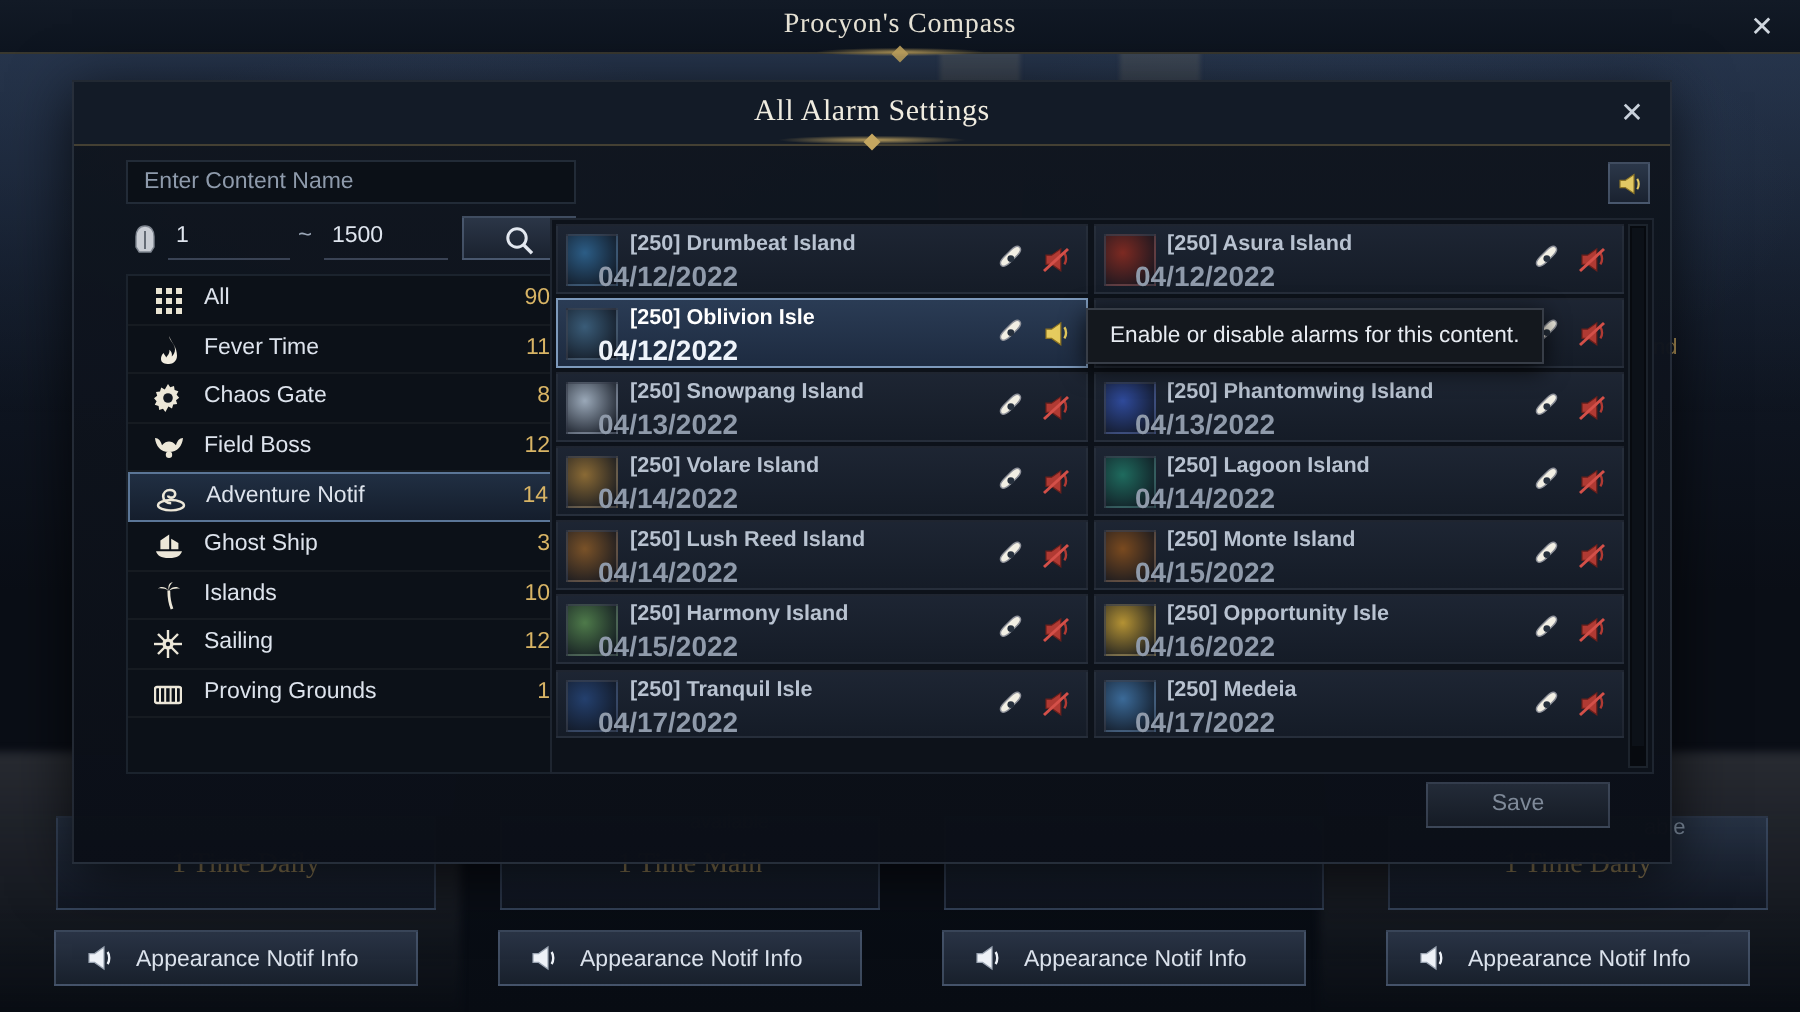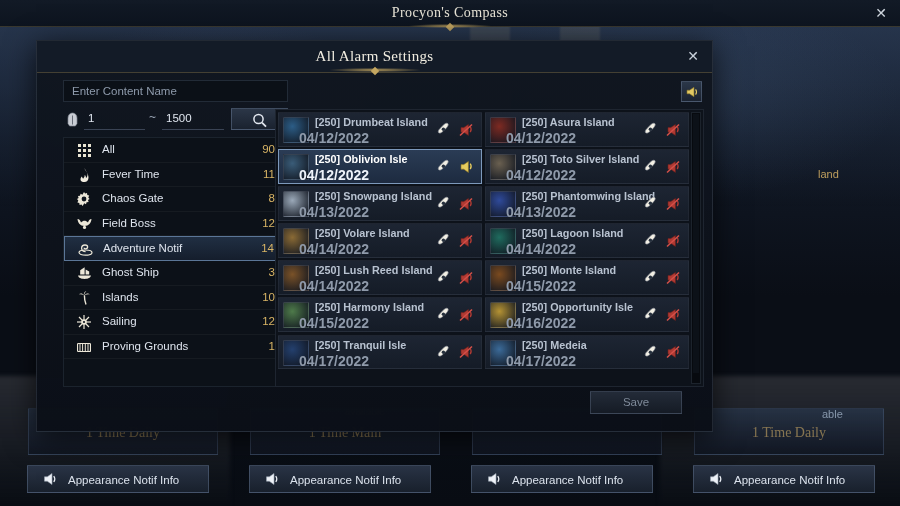--- a/index.html
+++ b/index.html
@@ -94,21 +94,21 @@
     background:
       radial-gradient(ellipse 60px 3px at 50% 2px, rgba(196,166,96,.85), rgba(196,166,96,0) 70%);
   }
   .tb-orn::after {
     content:""; position:absolute; left:50%; top:0; transform: translateX(-50%) rotate(45deg);
     width:6px; height:6px; background:#c4a660; opacity:.9;
   }
 
   
   .modal {
-    position: absolute; left: 36px; top: 40px; width: 677px; height: 392px;
+    position: absolute; left: 36px; top: 40px; width: 800px; height: 392px;
     background: linear-gradient(180deg, rgba(16,22,32,.985), rgba(11,15,23,.99));
     border: 1px solid rgba(120,130,150,.22);
     box-shadow: 0 6px 28px rgba(0,0,0,.7);
     z-index: 50;
   }
   .modal-head {
     position: relative; height: 32px;
     background:
       radial-gradient(ellipse 400px 40px at 50% 60%, rgba(48,66,94,.75), rgba(0,0,0,0) 75%),
       linear-gradient(180deg, #1a2troll 0%, #10161f 100%);
@@ -815,20 +815,21 @@
         </div>
       </div>
 
       <div class="footer">
         <div class="save-btn">Save</div>
       </div>
 
     </div>
   </div>
 
+  <div class="tooltip">Enable or disable alarms for this content.</div>
 
   <div class="bottombar">
     <div class="nbtn" style="left:27px;">
       <span class="nb-ico">
         <svg width="16" height="14" viewBox="0 0 16 14">
           <path d="M2.5 4.8h2.8L10 1.5v11L5.3 9.2H2.5z" fill="#eef2f8" stroke="#9aa4b2" stroke-width=".6"></path>
           <path d="M11.8 4c1.1 1.6 1.1 4.4 0 6" stroke="#eef2f8" stroke-width="1.2" fill="none"></path>
         </svg>
       </span>
       <span class="nb-lab">Appearance Notif Info</span>

